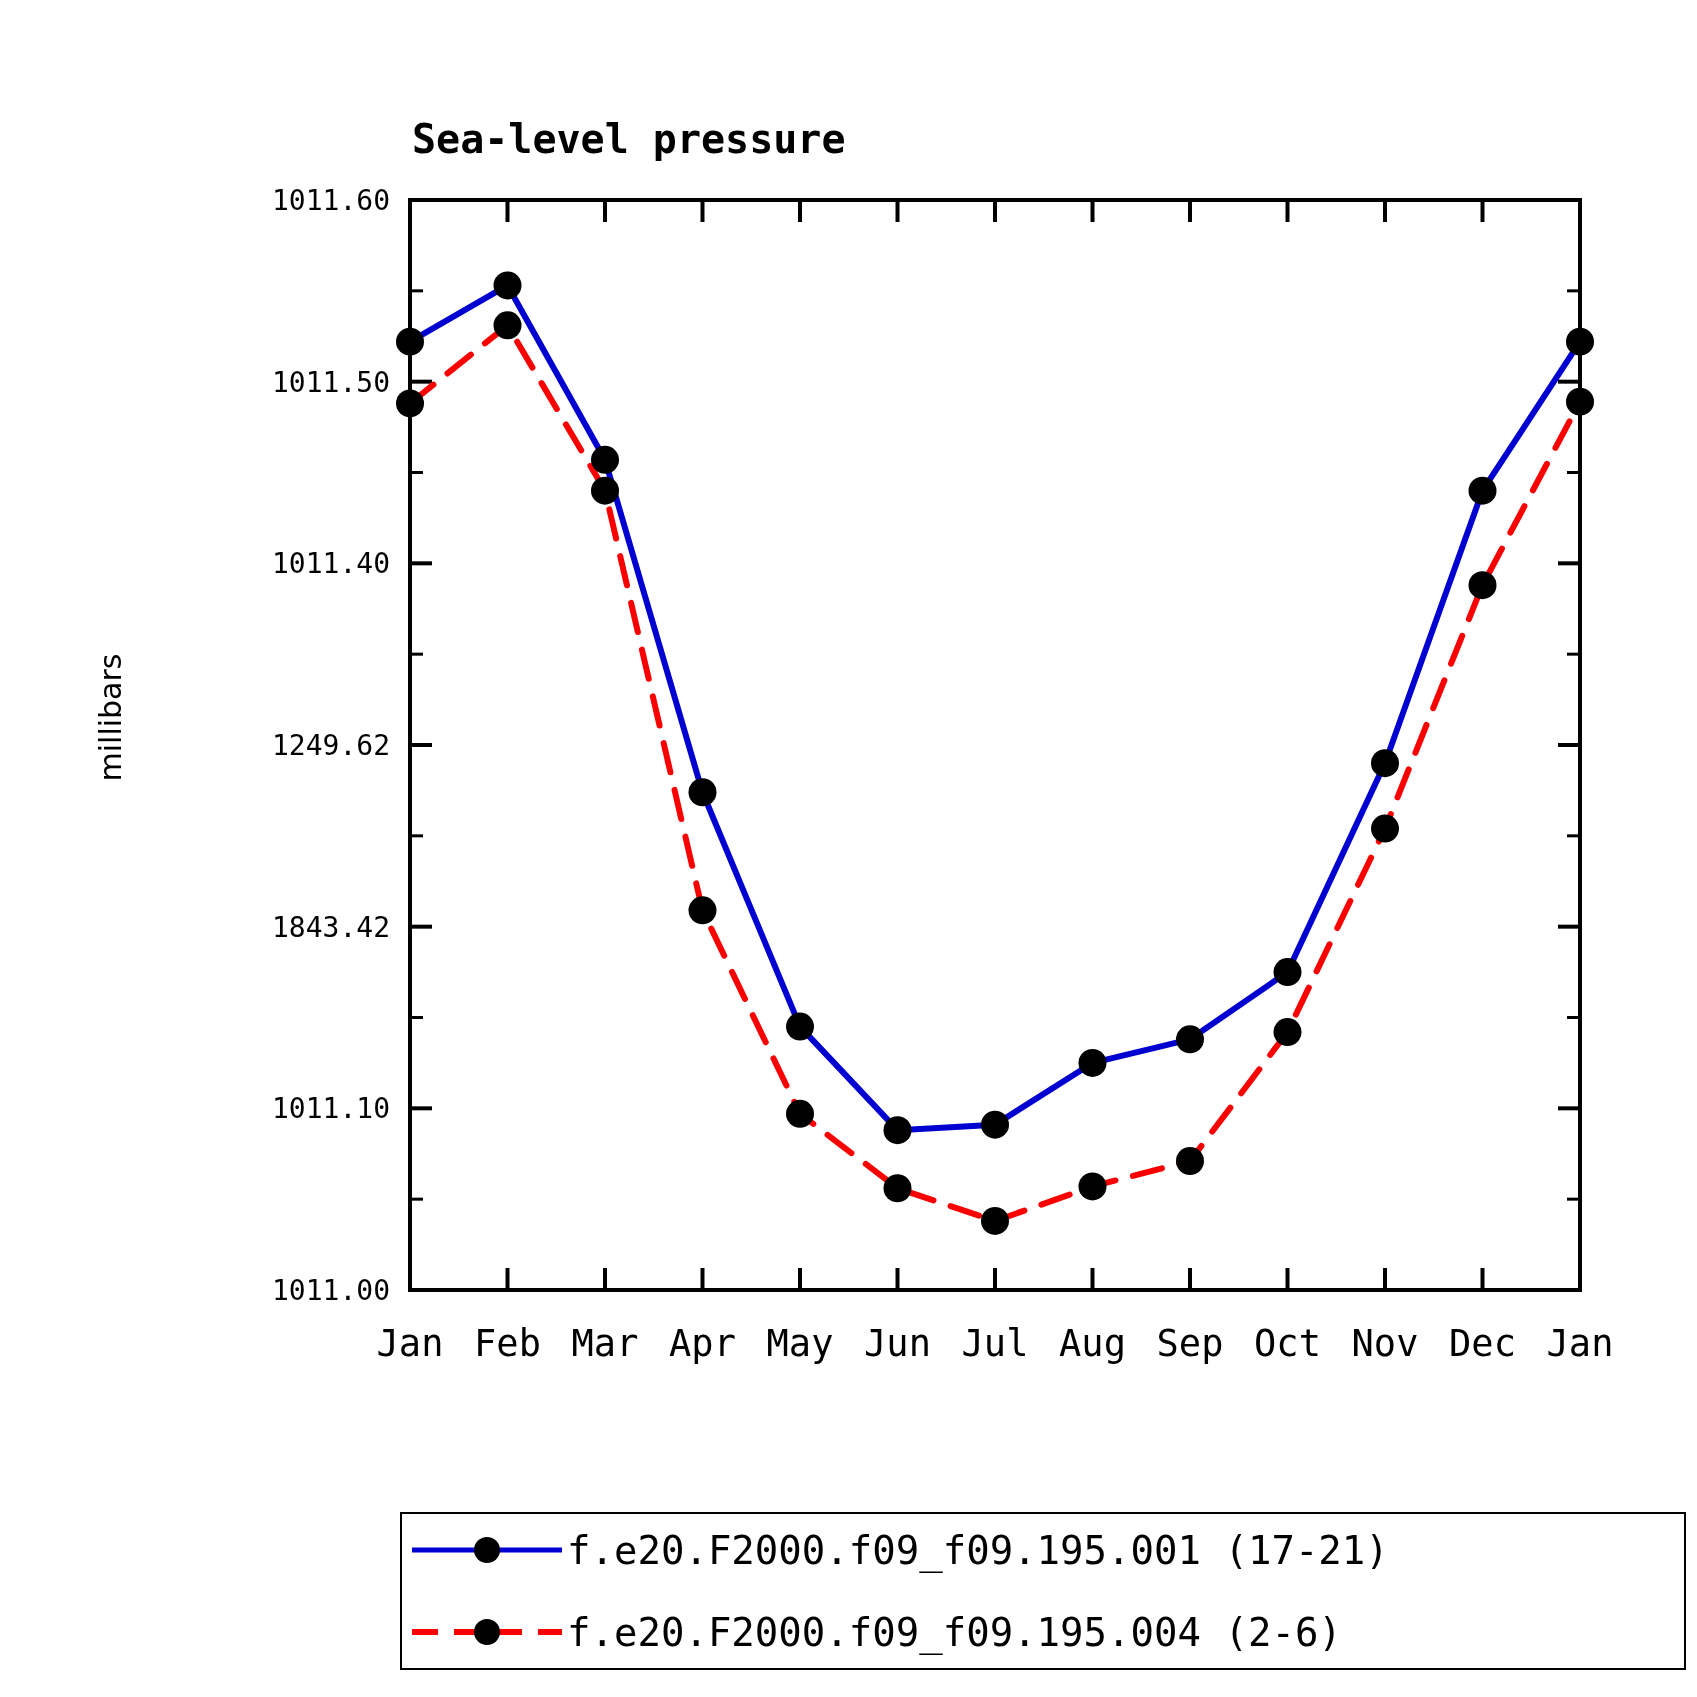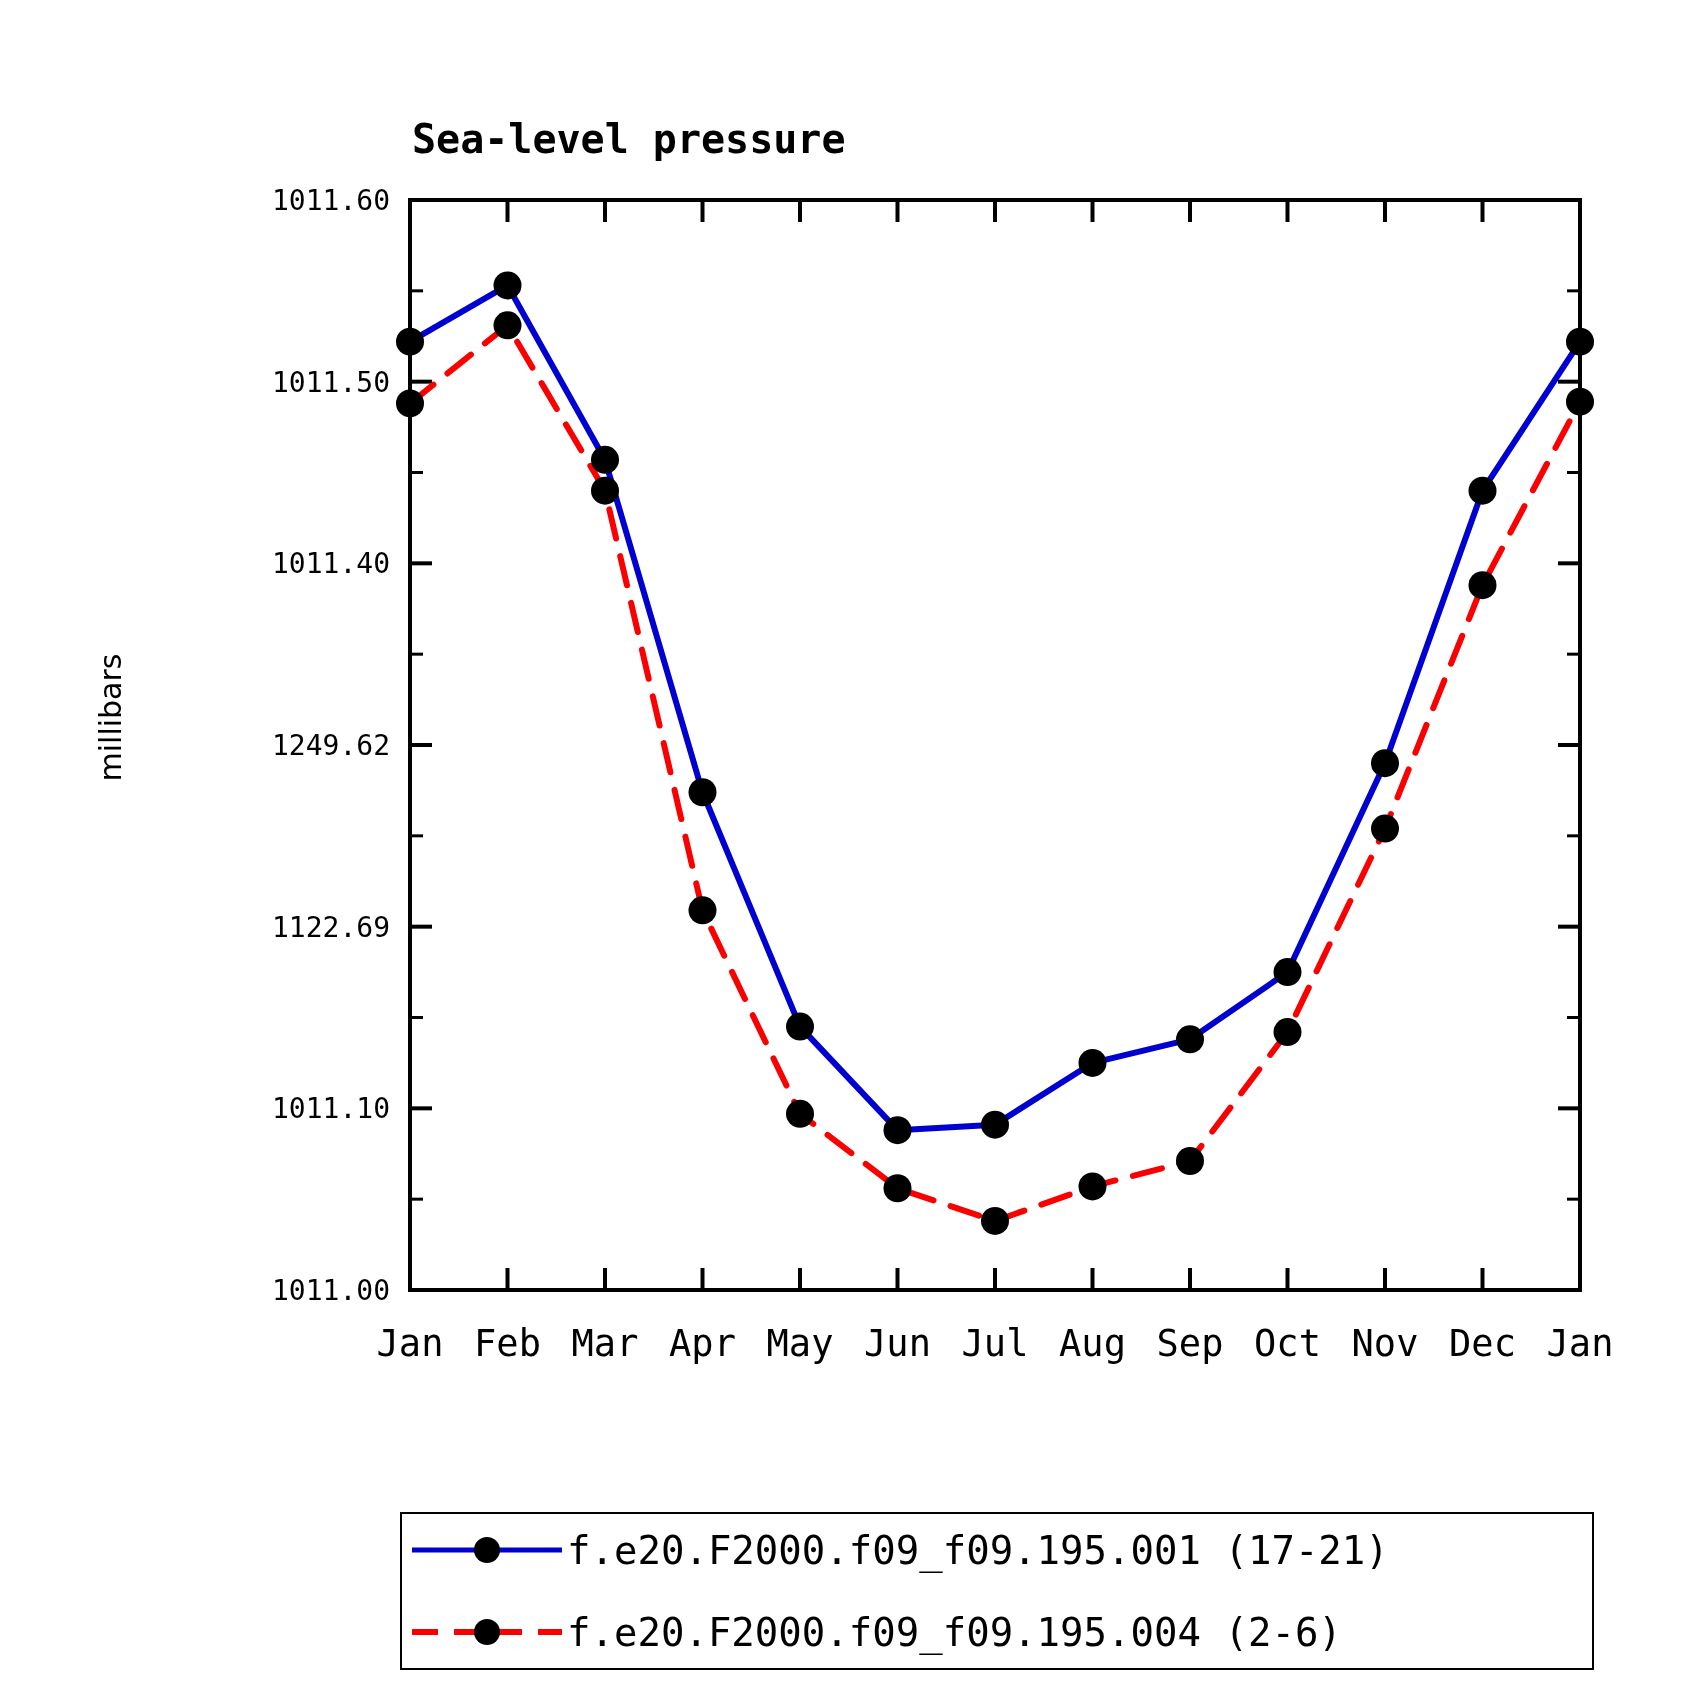--- a/index.html
+++ b/index.html
@@ -70,21 +70,21 @@
     text-align: center;
     font-family: "DejaVu Sans Mono", monospace;
     font-size: 37px;
     color: #000000;
     transform: translateX(-70px);
   }
   .legend-box {
     position: absolute;
     left: 400px;
     top: 1512px;
-    width: 1194px;
+    width: 1286px;
     height: 158px;
     border: 2px solid #000000;
     box-sizing: border-box;
     background: #ffffff;
   }
   .legend-row {
     position: absolute;
     left: 0;
     width: 100%;
     height: 60px;
@@ -196,21 +196,21 @@
       <circle cx="1190" cy="1161.0166666666237" r="14" fill="#000000"></circle>
       <circle cx="1287.5" cy="1032.0333333332474" r="14" fill="#000000"></circle>
       <circle cx="1385" cy="828.5666666666494" r="14" fill="#000000"></circle>
       <circle cx="1482.5" cy="585.1333333332989" r="14" fill="#000000"></circle>
       <circle cx="1580" cy="401.64999999997417" r="14" fill="#000000"></circle>
     </svg>
 
   <div id="ytick-labels">
       <div class="ytick-label" style="top: 1290px; left: 160px; width: 230px;">1011.00</div>
       <div class="ytick-label" style="top: 1108.33px; left: 160px; width: 230px;">1011.10</div>
-      <div class="ytick-label" style="top: 926.667px; left: 160px; width: 230px;">1122.69</div>
+      <div class="ytick-label" style="top: 926.667px; left: 160px; width: 230px;">1843.42</div>
       <div class="ytick-label" style="top: 745px; left: 160px; width: 230px;">1249.62</div>
       <div class="ytick-label" style="top: 563.333px; left: 160px; width: 230px;">1011.40</div>
       <div class="ytick-label" style="top: 381.667px; left: 160px; width: 230px;">1011.50</div>
       <div class="ytick-label" style="top: 200px; left: 160px; width: 230px;">1011.60</div>
     </div>
   <div id="xtick-labels">
       <div class="xtick-label" style="left: 410px; top: 1322px;">Jan</div>
       <div class="xtick-label" style="left: 507.5px; top: 1322px;">Feb</div>
       <div class="xtick-label" style="left: 605px; top: 1322px;">Mar</div>
       <div class="xtick-label" style="left: 702.5px; top: 1322px;">Apr</div>

